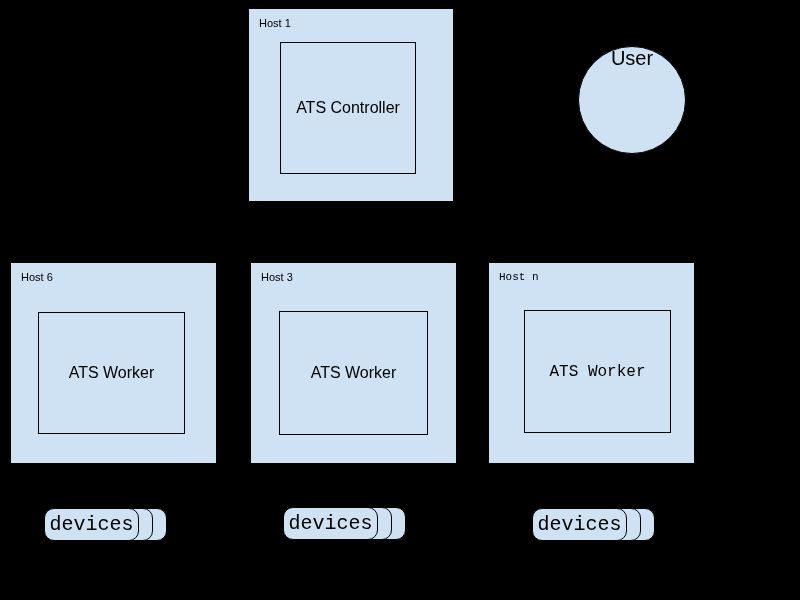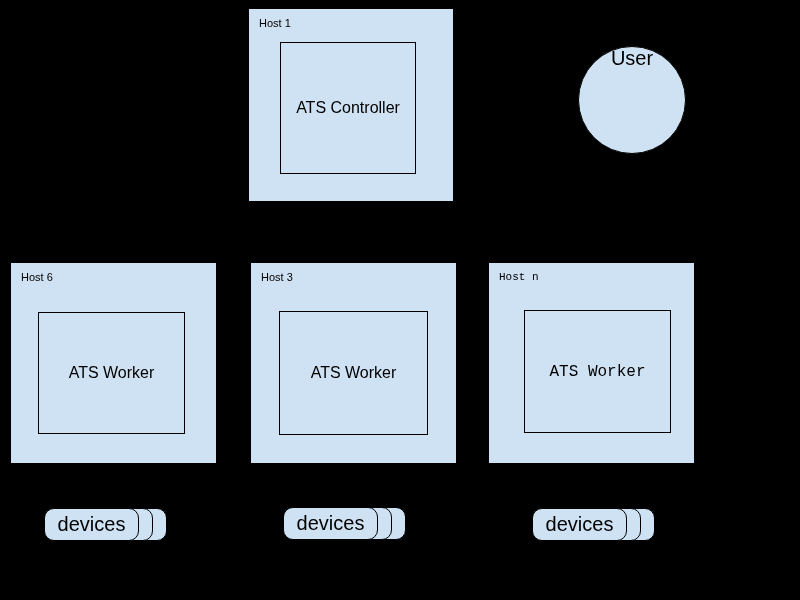--- a/index.html
+++ b/index.html
@@ -68,20 +68,21 @@
   .devices3 { left: 532px; top: 508px; }
   .device-card {
     position: absolute;
     top: 0;
     width: 95px;
     height: 33px;
     background: var(--node-fill, #cfe2f3);
     border: 1px solid var(--node-border, #000);
     border-radius: 10px;
     box-sizing: border-box;
+    font-family: Liberation Mono, monospace;
   }
   .device-card.back { left: 28px; }
   .device-card.mid  { left: 14px; }
   .device-card.front {
     left: 0;
     display: flex;
     align-items: center;
     justify-content: center;
     font-size: 20px;
   }

